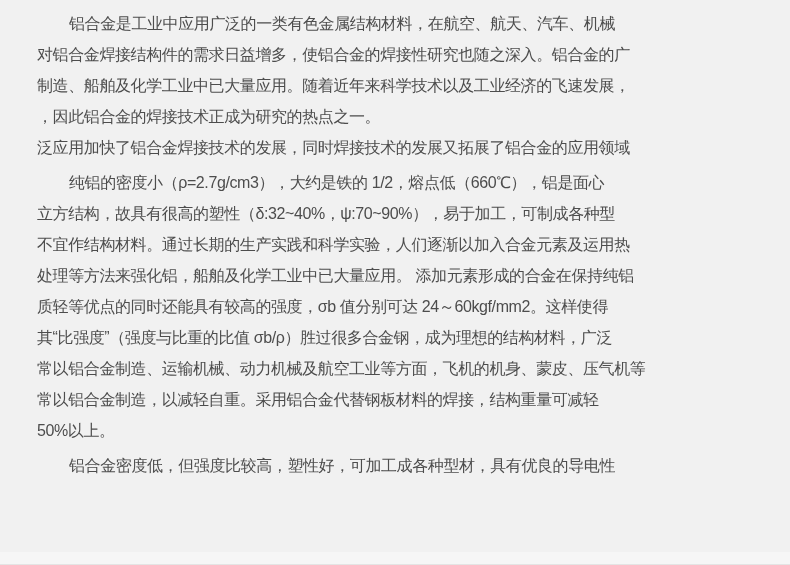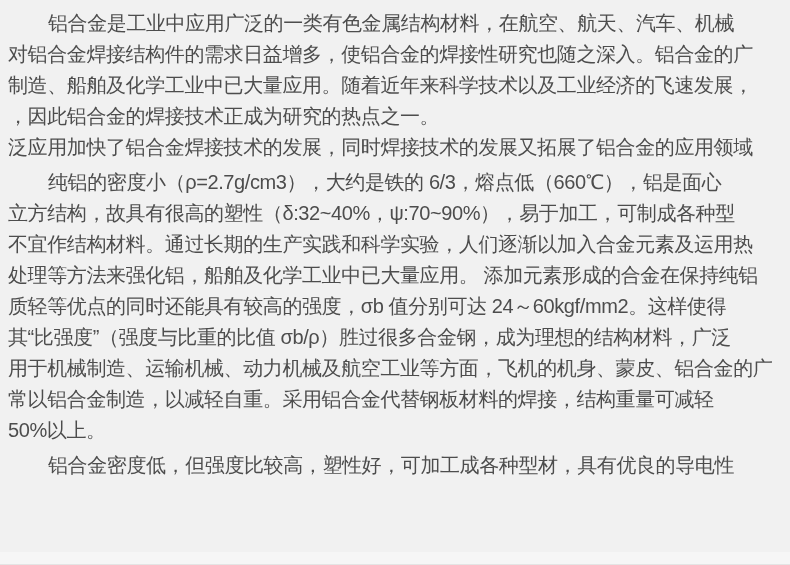--- a/index.html
+++ b/index.html
@@ -19,22 +19,22 @@
     color: var(--text);
   }
   .doc {
     position: relative;
     width: 790px;
     height: 565px;
   }
   .content {
     position: absolute;
     top: 0; left: 0; right: 8px;
-    padding: 8px 20px 0 8px;
-    font-size: 20px;
+    padding: 8px 20px 0 37px;
+    font-size: 16px;
     line-height: 31px;
     letter-spacing: -0.4px;
   }
   .paragraph + .paragraph { margin-top: 4px; }
   .line {
     white-space: nowrap;
     height: 31px;
   }
   .line.indent { text-indent: 2em; }
   .bottom-strip {
@@ -51,27 +51,27 @@
 <div class="doc">
   <div class="content">
       <div class="paragraph">
         <div class="line indent">铝合金是工业中应用广泛的一类有色金属结构材料，在航空、航天、汽车、机械</div>
         <div class="line">对铝合金焊接结构件的需求日益增多，使铝合金的焊接性研究也随之深入。铝合金的广</div>
         <div class="line">制造、船舶及化学工业中已大量应用。随着近年来科学技术以及工业经济的飞速发展，</div>
         <div class="line">，因此铝合金的焊接技术正成为研究的热点之一。</div>
         <div class="line">泛应用加快了铝合金焊接技术的发展，同时焊接技术的发展又拓展了铝合金的应用领域</div>
       </div>
       <div class="paragraph">
-        <div class="line indent">纯铝的密度小（ρ=2.7g/cm3），大约是铁的 6/3，熔点低（660℃），铝是面心</div>
+        <div class="line indent">纯铝的密度小（ρ=2.7g/cm3），大约是铁的 1/2，熔点低（660℃），铝是面心</div>
         <div class="line">立方结构，故具有很高的塑性（δ:32~40%，ψ:70~90%），易于加工，可制成各种型</div>
         <div class="line">不宜作结构材料。通过长期的生产实践和科学实验，人们逐渐以加入合金元素及运用热</div>
         <div class="line">处理等方法来强化铝，船舶及化学工业中已大量应用。 添加元素形成的合金在保持纯铝</div>
         <div class="line">质轻等优点的同时还能具有较高的强度，σb 值分别可达 24～60kgf/mm2。这样使得</div>
         <div class="line">其“比强度”（强度与比重的比值 σb/ρ）胜过很多合金钢，成为理想的结构材料，广泛</div>
-        <div class="line">用于机械制造、运输机械、动力机械及航空工业等方面，飞机的机身、蒙皮、铝合金的广</div>
+        <div class="line">常以铝合金制造、运输机械、动力机械及航空工业等方面，飞机的机身、蒙皮、压气机等</div>
         <div class="line">常以铝合金制造，以减轻自重。采用铝合金代替钢板材料的焊接，结构重量可减轻</div>
         <div class="line">50%以上。</div>
       </div>
       <div class="paragraph">
         <div class="line indent">铝合金密度低，但强度比较高，塑性好，可加工成各种型材，具有优良的导电性</div>
       </div>
     </div>
   <div class="bottom-strip"></div>
 </div>
 

